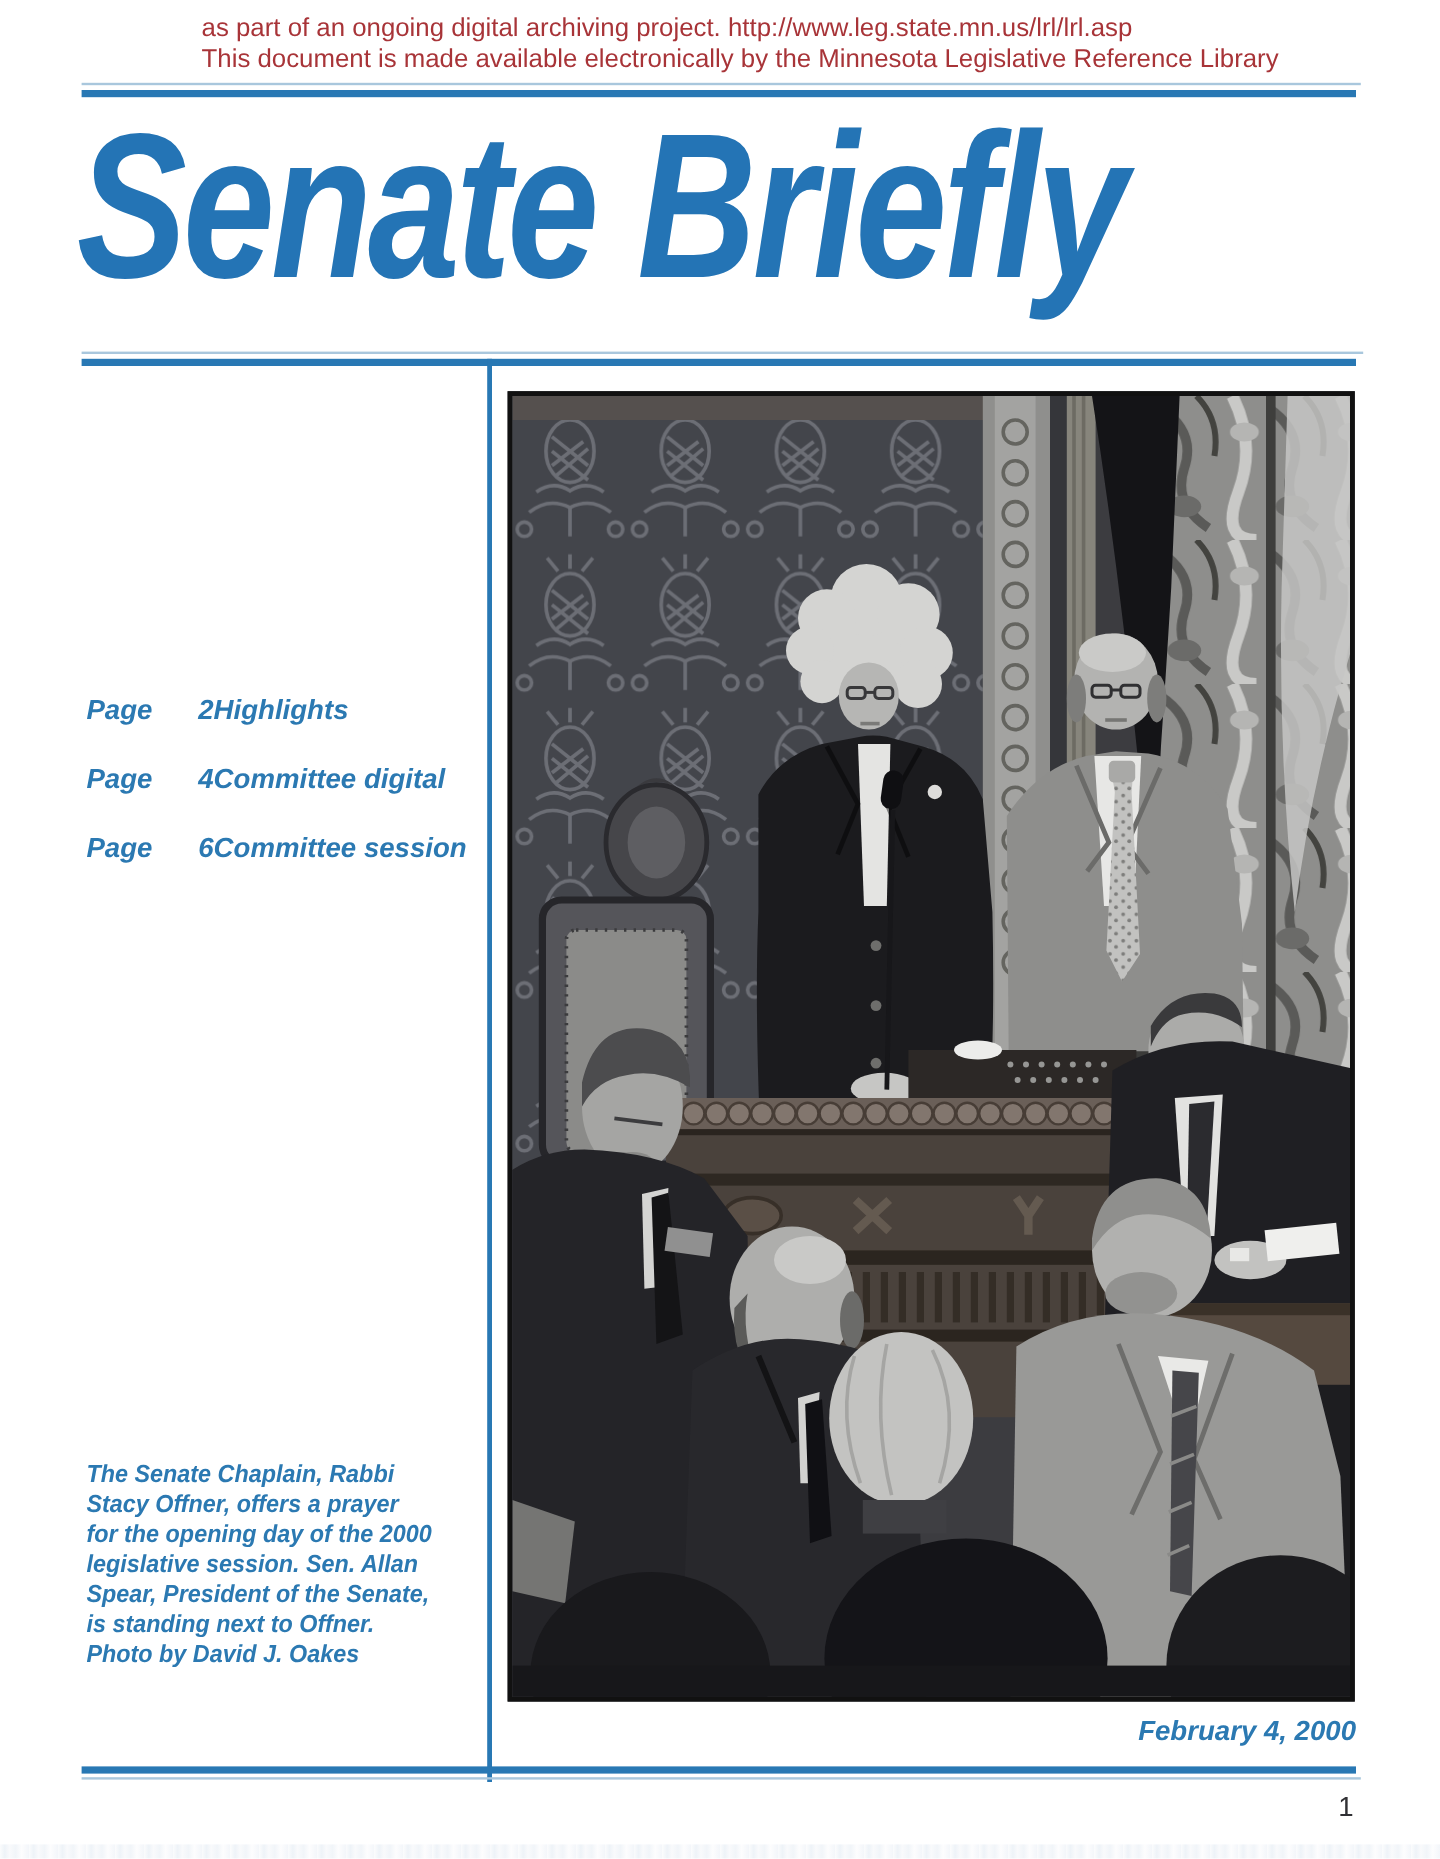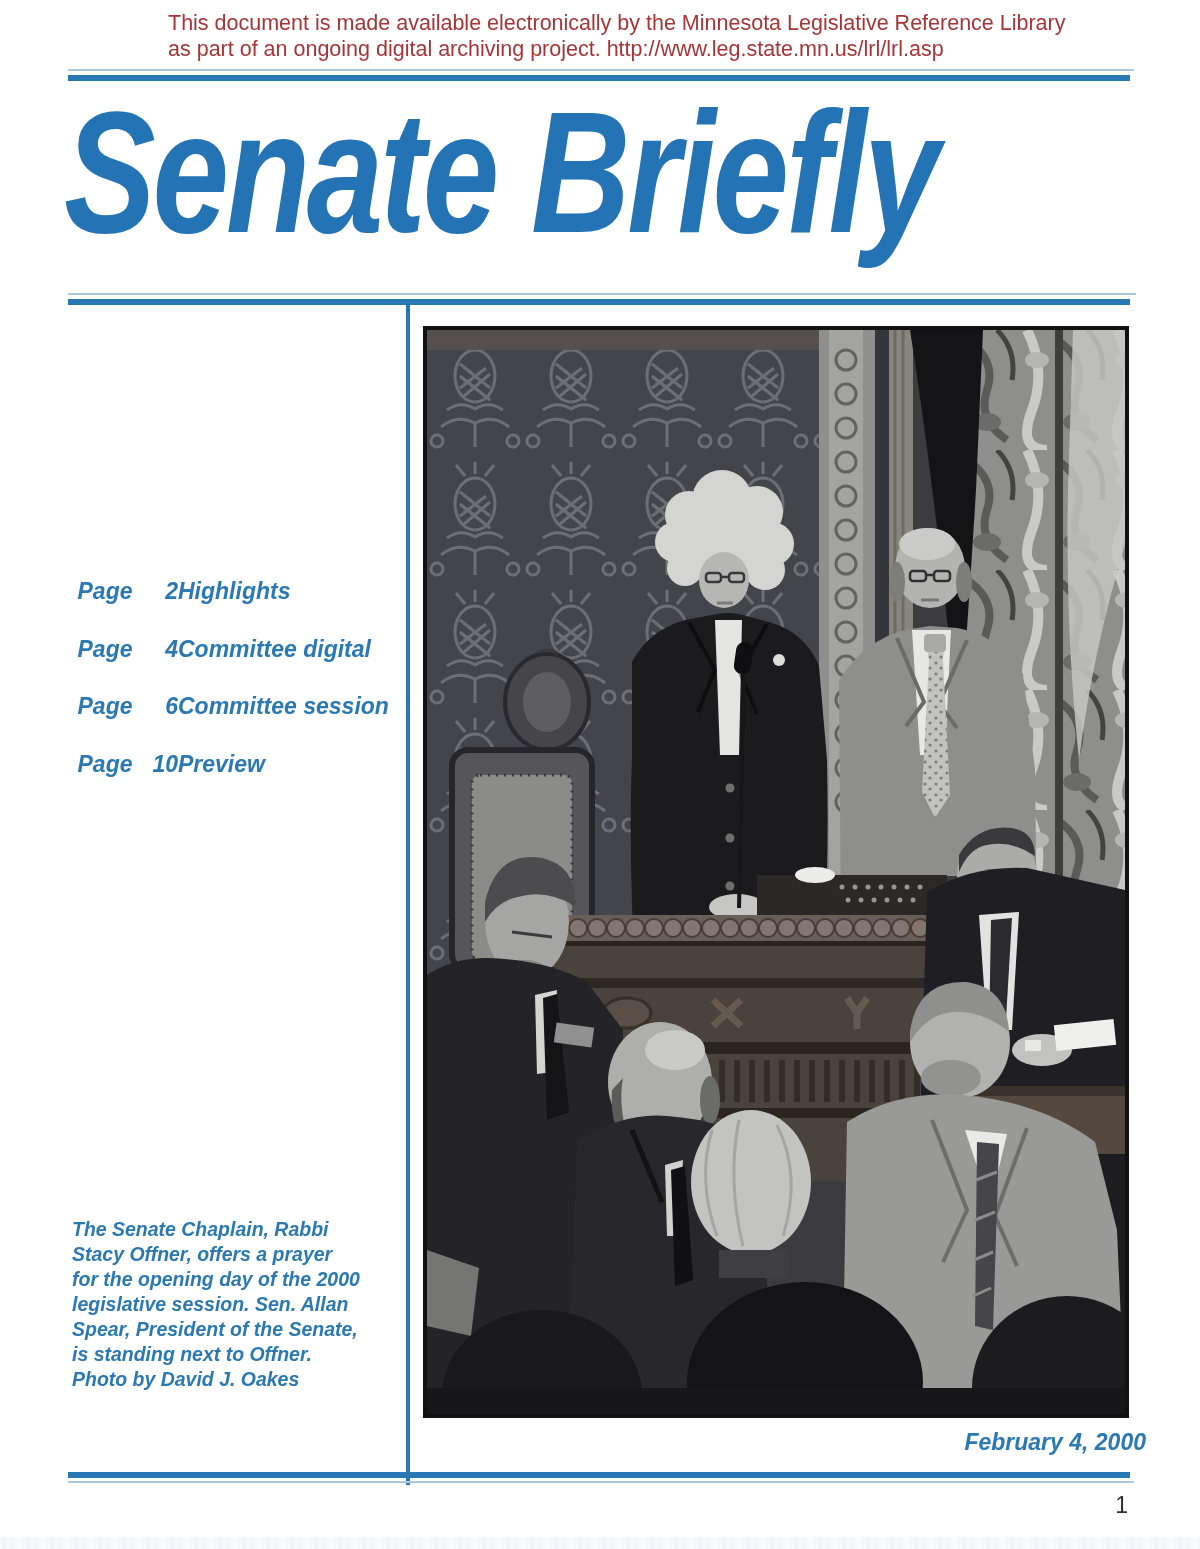--- a/index.html
+++ b/index.html
@@ -16,56 +16,56 @@
   .masthead-title{
     position:absolute;left:64px;top:86px;
     color:#2474b5;font-size:172px;line-height:1;font-weight:bold;font-style:italic;
     letter-spacing:-4px;white-space:nowrap;
     transform:scaleX(0.80);transform-origin:0 0;
   }
   .vert-divider{position:absolute;left:406px;top:299px;width:4px;height:1186px;background:#2878b4;}
   .toc{position:absolute;left:72px;top:578px;width:330px;color:#2b79b2;
        font-weight:bold;font-style:italic;font-size:23px;}
   .toc-row{position:relative;height:57.5px;white-space:nowrap;}
-  .toc-prefix{display:inline-block;width:66px;text-align:center;}
+  .toc-prefix{display:inline-block;width:66px;}
   .toc-num{display:inline-block;width:40px;text-align:right;}
   .toc-label{display:inline-block;}
   .photo-frame{
     position:absolute;left:423px;top:326px;width:706px;height:1092px;
     border:4px solid #111111;box-sizing:border-box;background:#3f4147;
   }
   .photo-frame svg{display:block;width:100%;height:100%;}
   .caption{
     position:absolute;left:72px;top:1216px;width:352px;
     color:#2b79b2;font-weight:bold;font-style:italic;
     font-size:20.5px;line-height:25px;
     transform:scaleX(0.95);transform-origin:0 0;white-space:nowrap;
   }
   .issue-date{
-    position:absolute;right:54px;top:1429px;
+    position:absolute;right:70px;top:1429px;
     color:#2b79b2;font-weight:bold;font-style:italic;font-size:23px;white-space:nowrap;
   }
   .page-number{
     position:absolute;right:72px;top:1492px;
     color:#303034;font-size:23px;
   }
   .bottom-edge{
     position:absolute;left:0;top:1537px;width:1200px;height:12px;
     background:repeating-linear-gradient(90deg,
       #fbfcfd 0px,#eef3f8 4px,#f9fafc 8px,#f1f5f9 13px,#fdfdfe 18px,#f3f6fa 24px);
   }
 </style>
 </head>
 <body>
 
 <div class="page">
 
   <div class="disclaimer">
+    <div>as part of an ongoing digital archiving project. http://www.leg.state.mn.us/lrl/lrl.asp</div>
     <div>This document is made available electronically by the Minnesota Legislative Reference Library</div>
-    <div>as part of an ongoing digital archiving project. http://www.leg.state.mn.us/lrl/lrl.asp</div>
   </div>
 
   <div class="rule thin" style="left:68px;top:69px;width:1066px;height:2px;"></div>
   <div class="rule" style="left:68px;top:75px;width:1062px;height:6px;"></div>
 
   <div class="masthead-title">Senate Briefly</div>
 
   <div class="rule thin" style="left:68px;top:293px;width:1068px;height:2px;"></div>
   <div class="rule" style="left:68px;top:299px;width:1062px;height:6px;"></div>
 
@@ -73,23 +73,20 @@
 
   <div class="toc">
     <div class="toc-row">
       <span class="toc-prefix">Page</span><span class="toc-num">2</span><span class="toc-label">Highlights</span>
     </div>
     <div class="toc-row">
       <span class="toc-prefix">Page</span><span class="toc-num">4</span><span class="toc-label">Committee digital</span>
     </div>
     <div class="toc-row">
       <span class="toc-prefix">Page</span><span class="toc-num">6</span><span class="toc-label">Committee session</span>
-    </div>
-    <div class="toc-row">
-      <span class="toc-prefix">Page</span><span class="toc-num">10</span><span class="toc-label">Preview</span>
     </div>
   </div>
 
   <div class="photo-frame">
     <svg viewBox="0 0 698 1084" preserveAspectRatio="none">
       <defs>
         <pattern id="damask" width="96" height="128" patternUnits="userSpaceOnUse">
           <g stroke="#73757d" fill="none" stroke-width="3" opacity="0.85">
             <ellipse cx="48" cy="46" rx="20" ry="26"></ellipse>
             <path d="M33 34 L63 58 M33 46 L63 70 M33 58 L59 38 M37 66 L63 44"></path>

